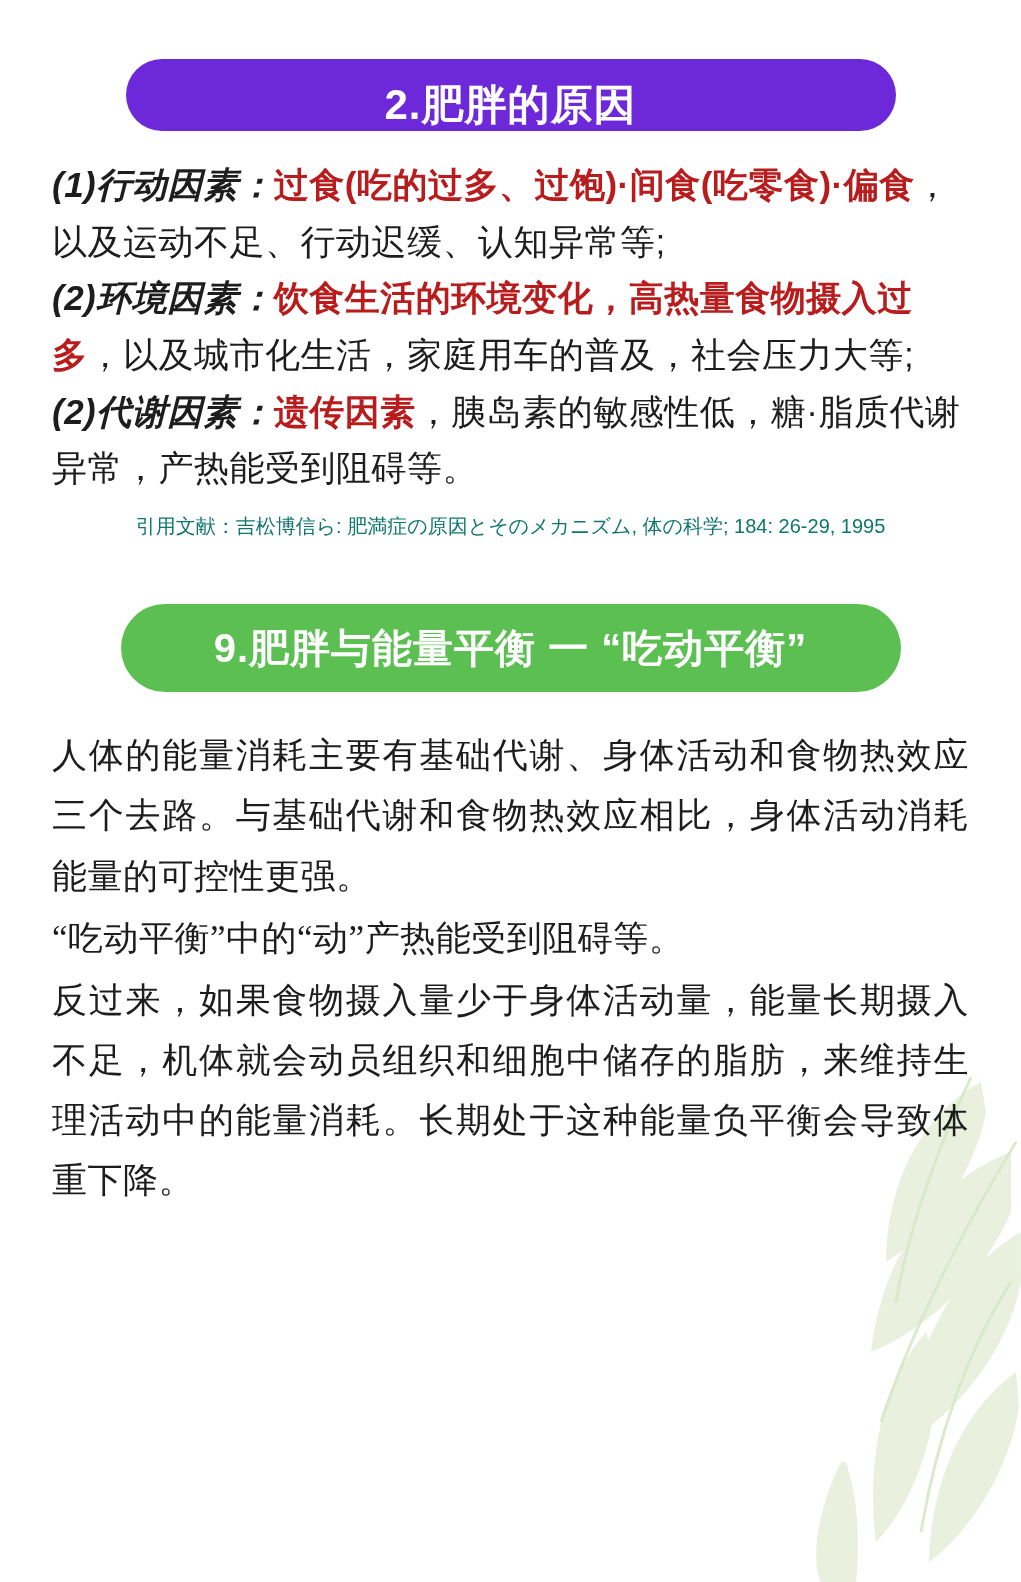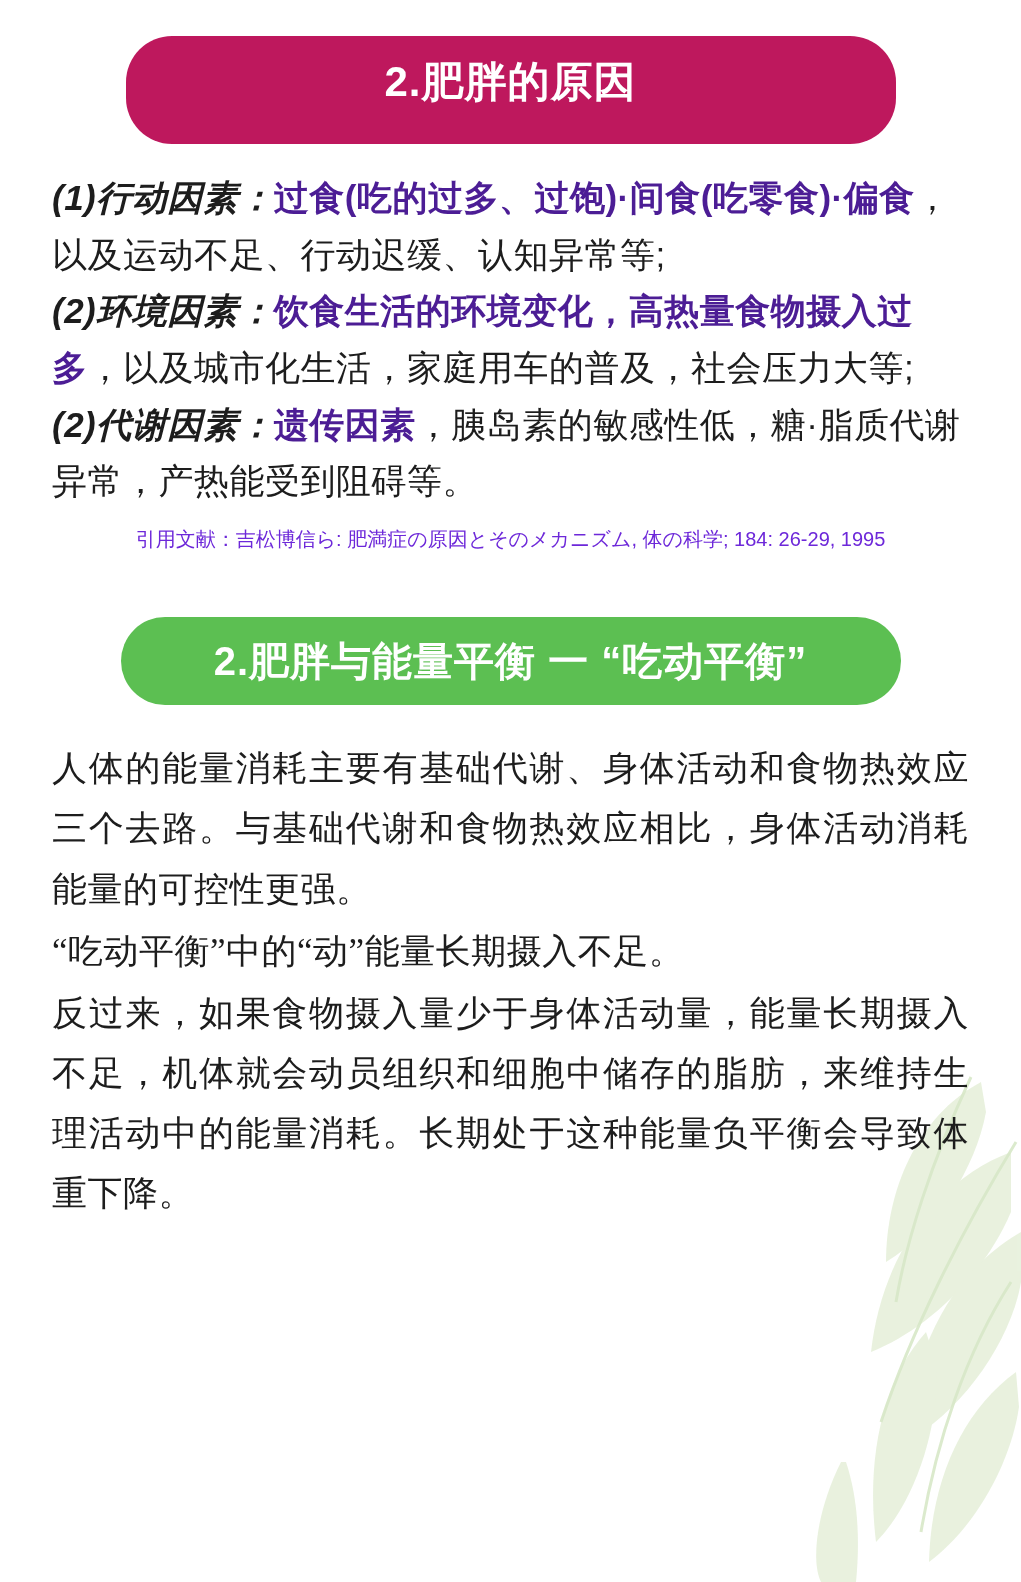--- a/index.html
+++ b/index.html
@@ -35,26 +35,26 @@
 
   .section-banner {
     border-radius: 46px;
     text-align: center;
     color: #ffffff;
     font-weight: bold;
     letter-spacing: 1px;
     box-sizing: border-box;
   }
   .banner-2 {
-    margin: 36px auto 0 auto;
+    margin: 59px auto 0 auto;
     width: 770px;
-    height: 108px;
+    height: 72px;
     line-height: 92px;
     font-size: 42px;
-    background: #be185d;
+    background: #6d28d9;
   }
   .banner-3 {
     margin: 64px auto 0 auto;
     width: 780px;
     height: 88px;
     line-height: 88px;
     font-size: 40px;
     background: #5cbf52;
   }
 
@@ -62,33 +62,33 @@
     margin-top: 26px;
     font-size: 35px;
     line-height: 1.62;
     color: #1d1d1d;
     letter-spacing: 0.5px;
   }
   .body-block p {
     margin: 0;
   }
   .hl {
-    color: #4c1d95;
+    color: #b91c1c;
     font-weight: bold;
   }
   .lead {
     font-weight: bold;
     font-style: italic;
   }
 
   .citation {
     margin-top: 16px;
     text-align: center;
     font-size: 20px;
-    color: #6d28d9;
+    color: #0f766e;
     letter-spacing: 0;
   }
 
   .section3-body {
     margin-top: 34px;
     font-size: 35px;
     line-height: 1.72;
     color: #1d1d1d;
     letter-spacing: 0.5px;
     font-family: Liberation Serif, serif;
@@ -128,21 +128,21 @@
     <p>
       <span class="lead">(2)环境因素：</span><span class="hl">饮食生活的环境变化，高热量食物摄入过多</span><span>，以及城市化生活，家庭用车的普及，社会压力大等;</span>
     </p>
     <p>
       <span class="lead">(2)代谢因素：</span><span class="hl">遗传因素</span><span>，胰岛素的敏感性低，糖·脂质代谢异常，产热能受到阻碍等。</span>
     </p>
   </div>
 
   <div class="citation">引用文献：吉松博信ら: 肥満症の原因とそのメカニズム, 体の科学; 184: 26-29, 1995</div>
 
-  <div class="section-banner banner-3">2.肥胖与能量平衡 一 “吃动平衡”</div>
+  <div class="section-banner banner-3">9.肥胖与能量平衡 一 “吃动平衡”</div>
 
   <div class="section3-body">
     <p>人体的能量消耗主要有基础代谢、身体活动和食物热效应三个去路。与基础代谢和食物热效应相比，身体活动消耗能量的可控性更强。</p>
-    <p>“吃动平衡”中的“动”能量长期摄入不足。</p>
+    <p>“吃动平衡”中的“动”产热能受到阻碍等。</p>
     <p>反过来，如果食物摄入量少于身体活动量，能量长期摄入不足，机体就会动员组织和细胞中储存的脂肪，来维持生理活动中的能量消耗。长期处于这种能量负平衡会导致体重下降。</p>
   </div>
 
 </div>
 
 </body></html>

